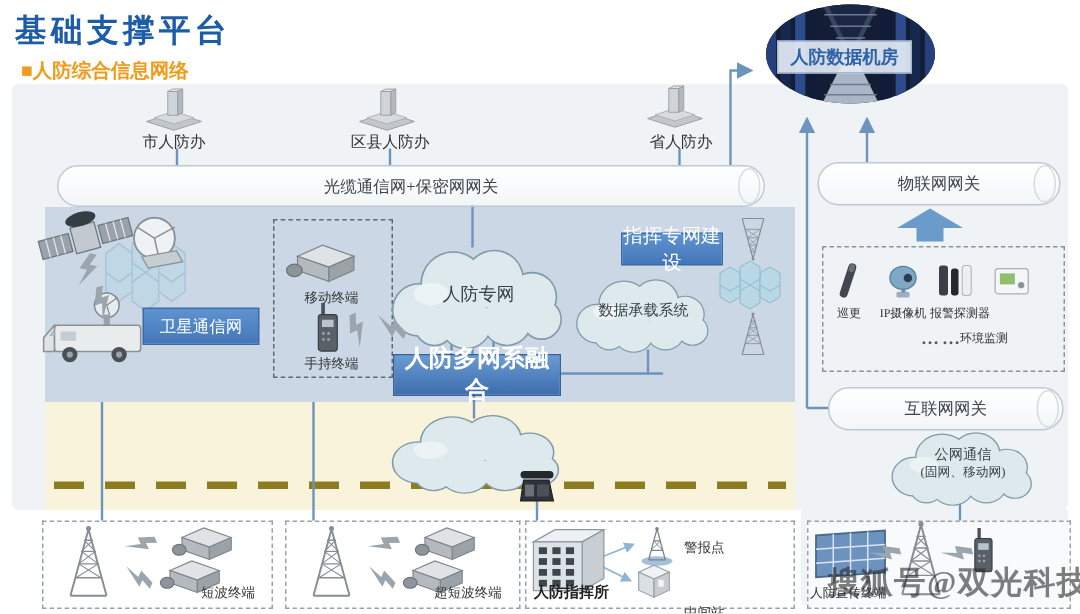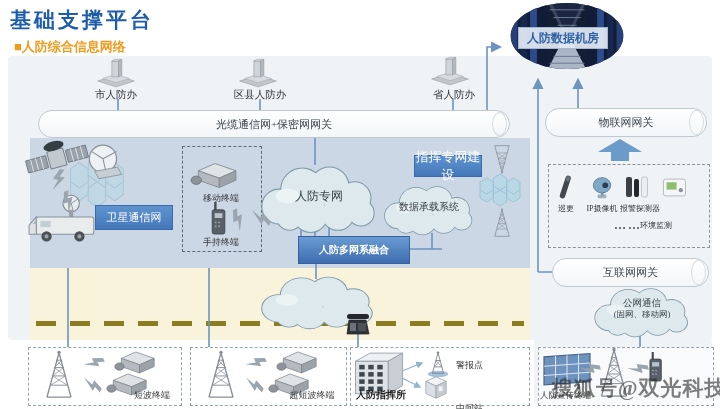--- a/index.html
+++ b/index.html
@@ -345,21 +345,21 @@
   <svg class="abs" style="left:488px;top:144px;transform:scaleY(-1);" width="28" height="30">
       <use href="#towersym"></use>
     </svg>
   <svg class="abs" style="left:478px;top:174px;" width="44" height="40" viewBox="0 0 66 60" preserveAspectRatio="none">
       <use href="#hexsym"></use>
     </svg>
   <svg class="abs" style="left:488px;top:208px;" width="28" height="30">
       <use href="#towersym"></use>
     </svg>
 
-  <div class="abs ctr fusion" style="left:262px;top:236px;width:110px;height:26px;font-size:10px;margin-left:36px;">人防多网系融合</div>
+  <div class="abs ctr fusion" style="left:262px;top:236px;width:110px;height:26px;font-size:16px;">人防多网系融合</div>
 
   <svg class="abs" style="left:256px;top:270px;" width="124" height="60" viewBox="0 0 120 72" preserveAspectRatio="none">
       <use href="#cloudsym"></use>
     </svg>
   <svg class="abs" style="left:346px;top:312px;" width="26" height="24">
       <use href="#phonesym"></use>
     </svg>
 
   <div class="abs bigarrow" style="left:598px;top:139px;width:44px;height:24px;">
     <div class="head"></div>

